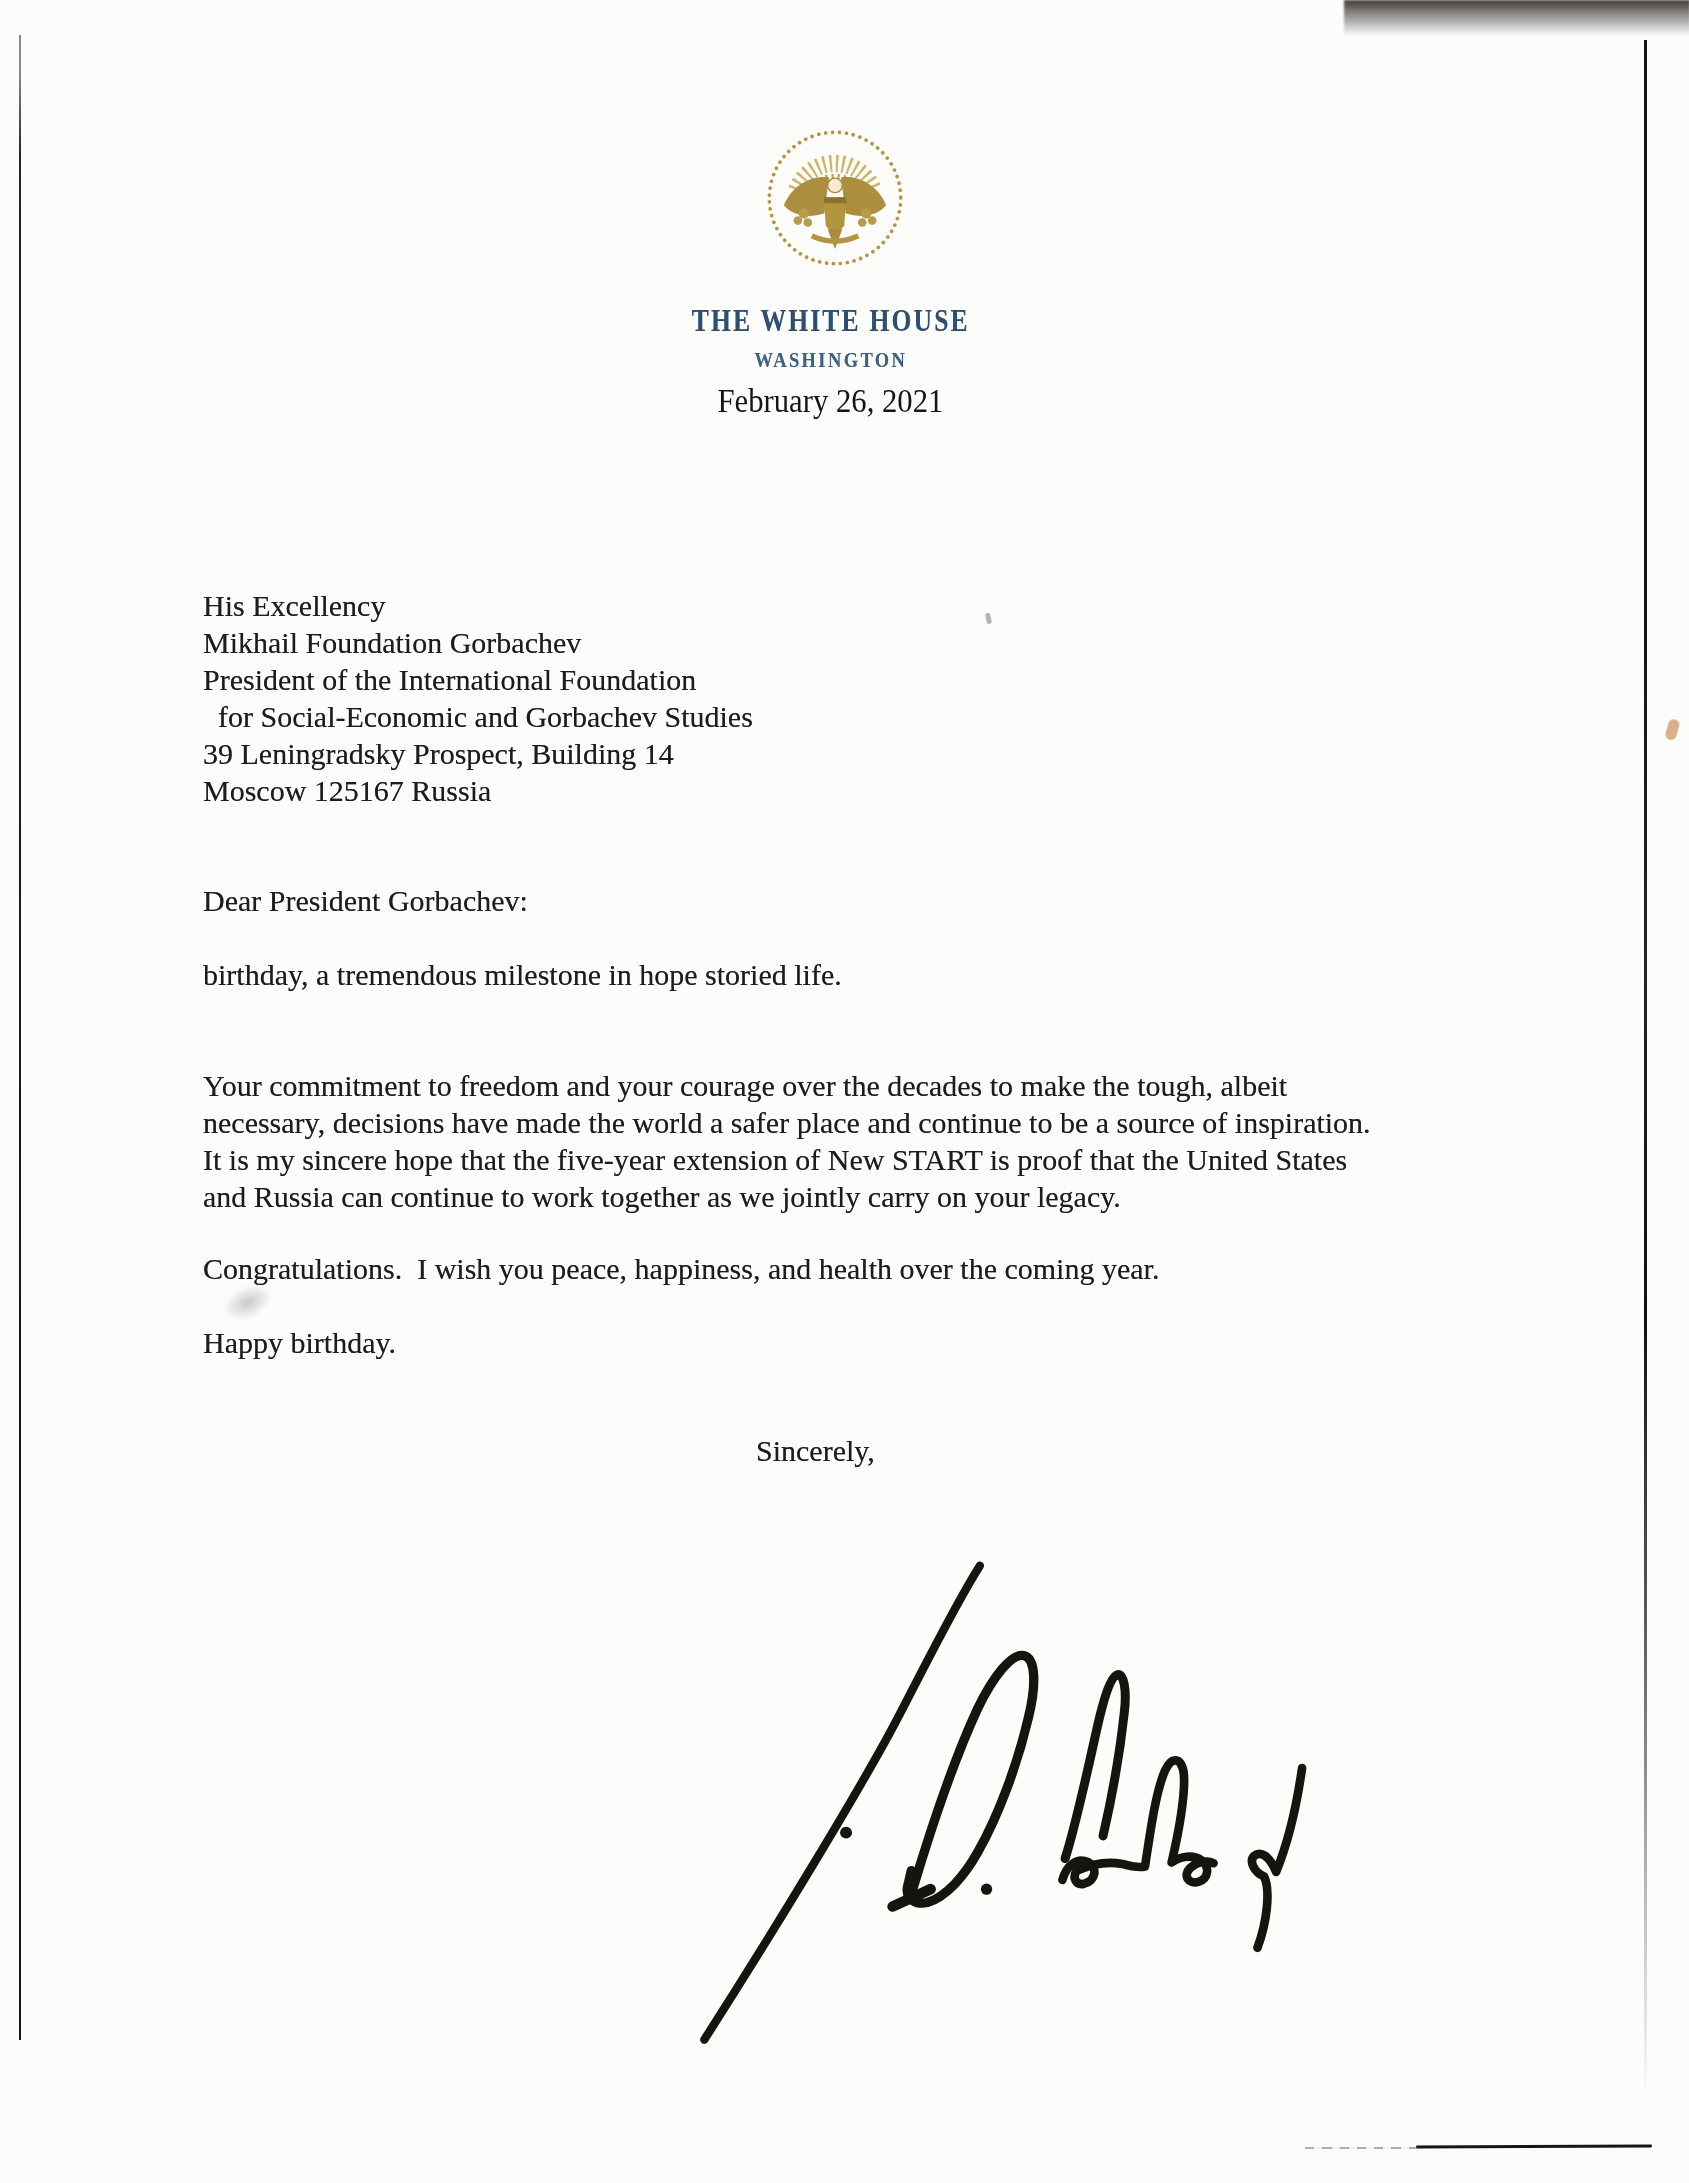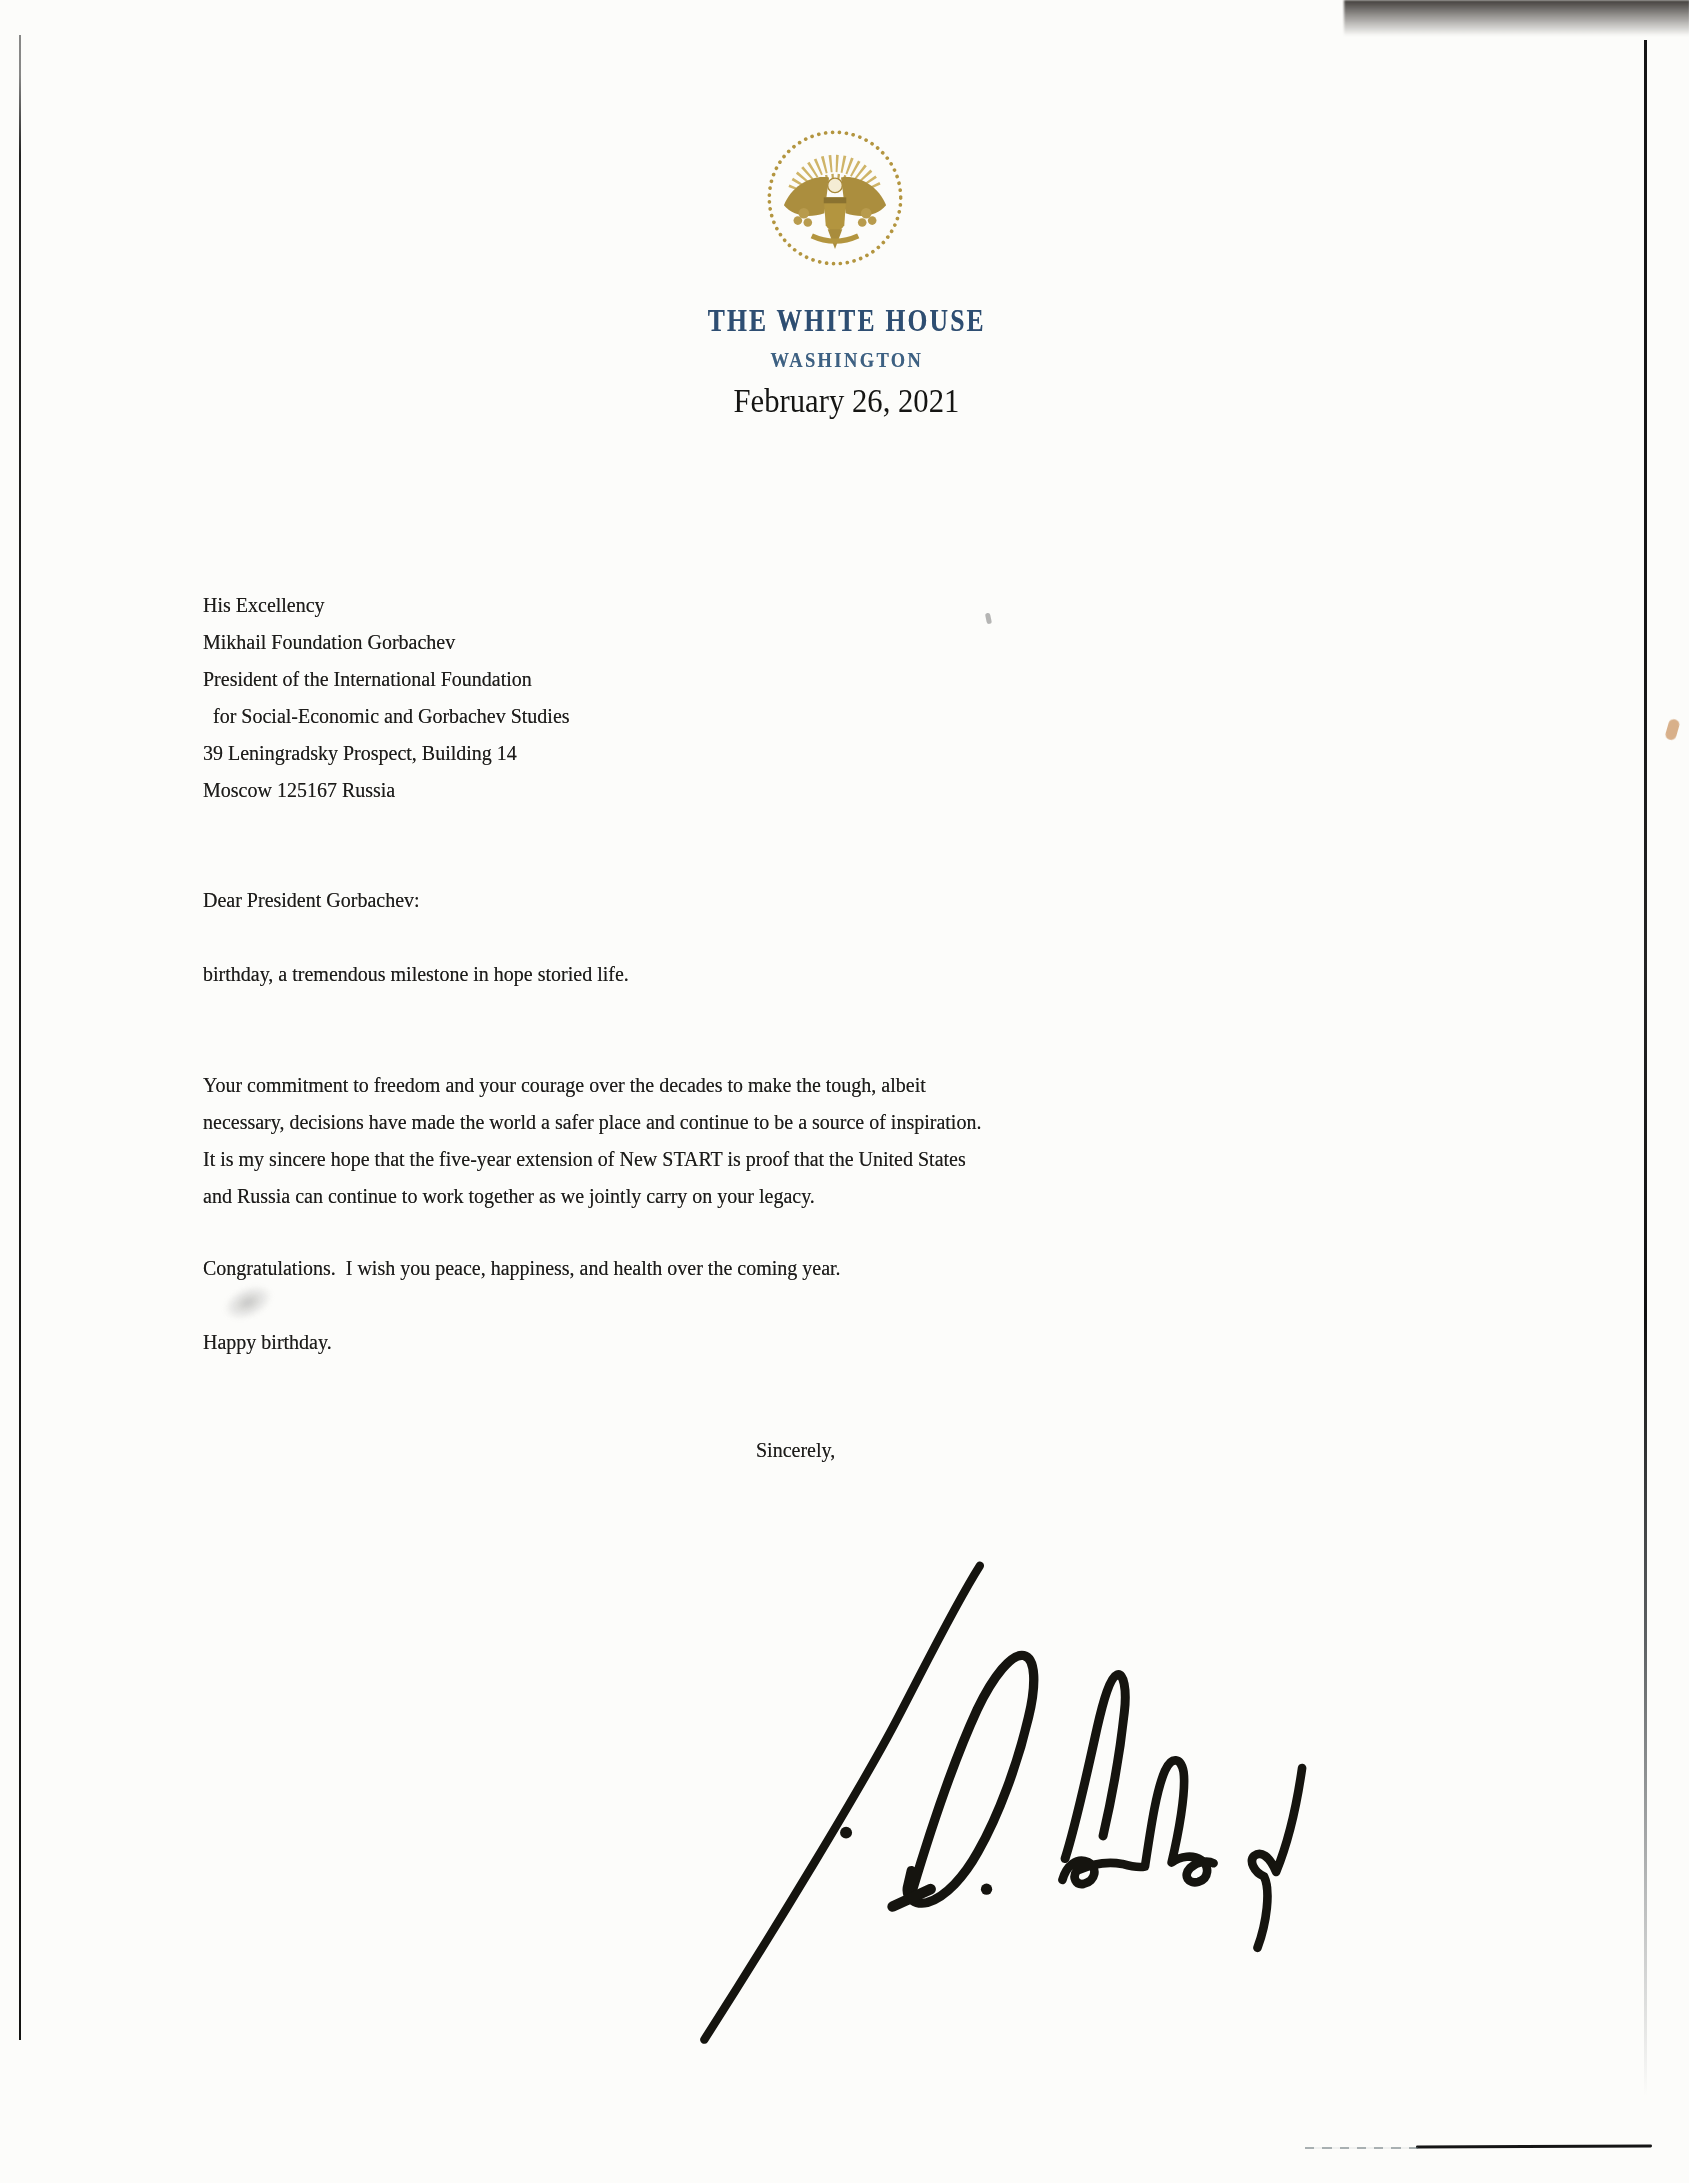--- a/index.html
+++ b/index.html
@@ -2,39 +2,39 @@
 <html style="font-size:10.7px"><head>
 <meta charset="utf-8">
 <style>
   html,body{margin:0;padding:0;background:#ffffff;}
   .page{
     position:relative;width:1689px;height:2183px;overflow:hidden;
     background:#fcfcfa;color:#1d1c1a;
     font-family:"Liberation Serif", serif;
   }
   
-  .center-row{position:absolute;left:16px;width:1661px;display:flex;justify-content:center;}
+  .center-row{position:absolute;left:0;width:1661px;display:flex;justify-content:center;}
   .seal-row{position:absolute;left:760px;top:124px;width:150px;height:148px;}
   .org{
     font-size:32px;font-weight:bold;letter-spacing:2.7px;color:#2e4e72;
     transform:scaleX(.80);display:inline-block;line-height:1;white-space:pre;
     text-shadow:0 0 0.7px rgba(20,40,70,.45);
   }
   .wash{
     font-size:21px;font-weight:bold;letter-spacing:2.7px;color:#3d6183;
     transform:scaleX(.88);display:inline-block;line-height:1;white-space:pre;
     text-shadow:0 0 0.7px rgba(30,50,80,.4);
   }
   .dateline{
     font-size:33px;color:#151513;transform:scaleX(.93);display:inline-block;line-height:1;white-space:pre;
   }
   
   .block{position:absolute;left:203px;}
   .line{
-    font-size:20px;line-height:37px;white-space:pre-wrap;color:#1d1c1a;
+    font-size:30px;line-height:37px;white-space:pre-wrap;color:#1d1c1a;
     text-shadow:0 0 0.3px rgba(0,0,0,.55);
   }
   .sincerely{position:absolute;left:756px;top:1432px;}
   
   .edge-left{
     position:absolute;left:18.6px;top:35px;width:2.7px;height:2005px;
     background:linear-gradient(180deg, rgba(40,40,40,.55) 0 2%, #232322 6%, #1a1a19 45%, #141413 100%);
   }
   .edge-right{
     position:absolute;left:1644px;top:40px;width:2.7px;height:2056px;

